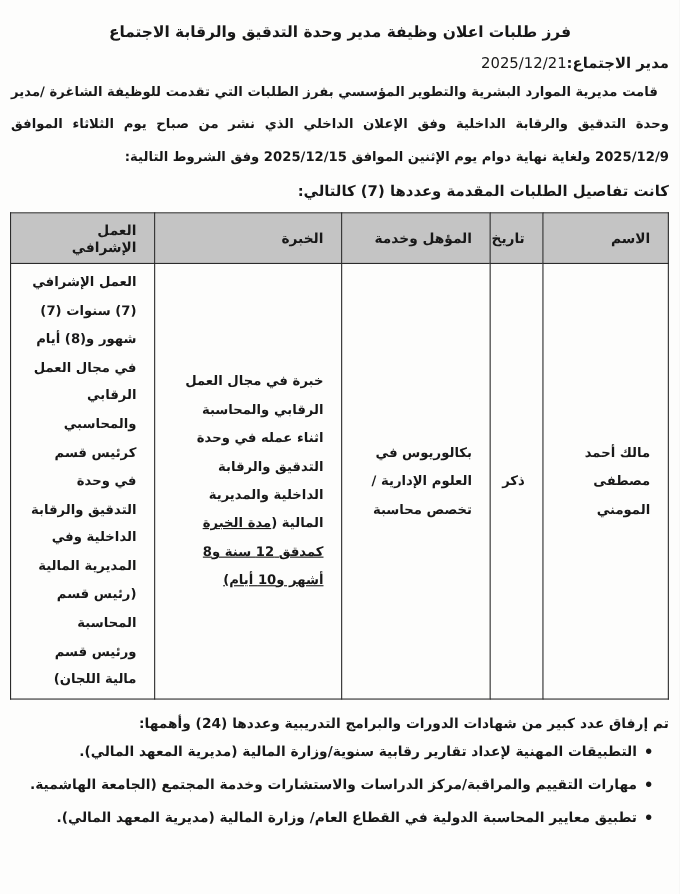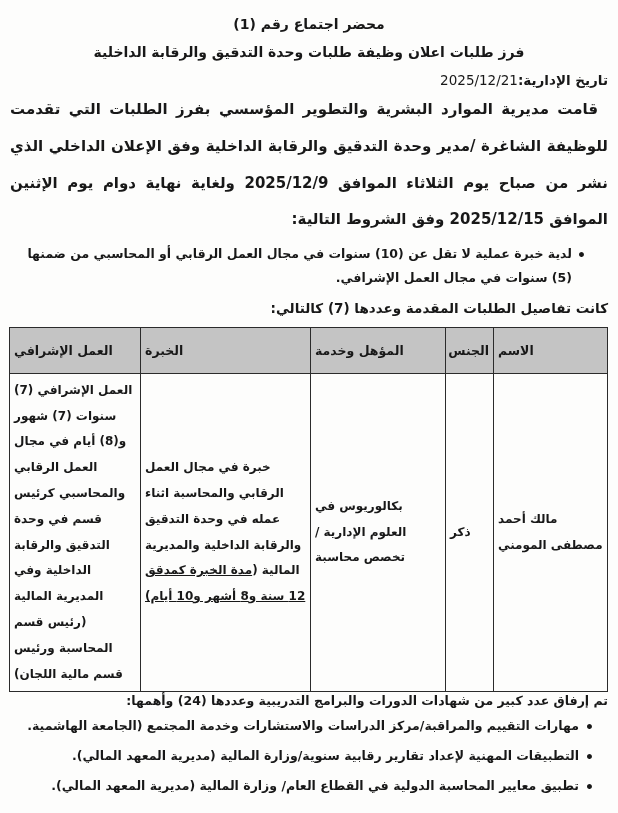--- a/index.html
+++ b/index.html
@@ -30,21 +30,21 @@
   }
   .date-line {
     margin-top: 12px;
     font-size: 13.5px;
     text-align: right;
   }
   .date-line .label { font-weight: bold; }
   .date-line .value { font-weight: normal; letter-spacing: 0.5px; }
   .intro {
     margin-top: 3px;
-    font-size: 15px; font-weight: 600;
+    font-size: 12px; font-weight: 600;
     line-height: 2.45;
     text-align: justify;
     text-indent: 10px;
   }
   ul.dot-list {
     list-style: none;
     margin: 4px 0 0 0;
     padding: 0 22px 0 0;
   }
   ul.dot-list li {
@@ -64,39 +64,39 @@
     font-size: 13.5px; font-weight: bold;
   }
   table.apps {
     margin-top: 11px;
     width: 598px;
     border-collapse: collapse;
     table-layout: fixed;
   }
   table.apps th, table.apps td {
     border: 1.5px solid #2b2b2b;
-    text-align: left;
+    text-align: right;
     vertical-align: middle;
-    padding: 4px 4px;
+    padding: 4px 16px;
     box-sizing: border-box;
   }
   table.apps th {
     background: #c4c4c4;
     font-size: 12.5px; font-weight: bold;
     height: 46px;
   }
   table.apps td {
     font-size: 12px; font-weight: 600;
     line-height: 2.15;
     height: 208px;
     margin-left: 36px;
   }
   td.exp-cell .underlined { text-decoration: underline; }
   .attach-intro {
-    margin-top: 1px;
+    margin-top: 14px;
     font-size: 12.5px; font-weight: 600;
   }
   ul.attach-list {
     list-style: none;
     margin: 8px 0 0 0;
     padding: 0 14px 0 0;
   }
   ul.attach-list li {
     position: relative;
     font-size: 12.5px; font-weight: 600;
@@ -109,65 +109,63 @@
     position: absolute;
     right: 0; top: 0;
     font-size: 14px;
   }
 </style>
 </head>
 <body>
 
 <div class="page">
 
-  <div class="title-1">محضر اجتماع رقم (1)</div>
-  <div class="title-2">فرز طلبات اعلان وظيفة طلبات وحدة التدقيق والرقابة الداخلية</div>
+  <div class="title-2">فرز طلبات اعلان وظيفة مدير وحدة التدقيق والرقابة الاجتماع</div>
 
   <div class="date-line">
-    <span class="label">تاريخ الإدارية:</span><span class="value">2025/12/21</span>
+    <span class="label">مدير الاجتماع:</span><span class="value">2025/12/21</span>
   </div>
 
   <div class="intro">قامت مديرية الموارد البشرية والتطوير المؤسسي بفرز الطلبات التي تقدمت للوظيفة الشاغرة /مدير وحدة التدقيق والرقابة الداخلية وفق الإعلان الداخلي الذي نشر من صباح يوم الثلاثاء الموافق 2025/12/9 ولغاية نهاية دوام يوم الإثنين الموافق 2025/12/15 وفق الشروط التالية:</div>
 
   <ul class="dot-list">
-    <li>لدية خبرة عملية لا تقل عن (10) سنوات في مجال العمل الرقابي أو المحاسبي من ضمنها (5) سنوات في مجال العمل الإشرافي.</li>
   </ul>
 
   <div class="table-intro">كانت تفاصيل الطلبات المقدمة وعددها (7) كالتالي:</div>
 
   <table class="apps">
     <colgroup>
       <col style="width:114px">
       <col style="width:48px">
       <col style="width:135px">
       <col style="width:170px">
       <col style="width:131px">
     </colgroup>
     <thead>
       <tr>
         <th>الاسم</th>
-        <th>الجنس</th>
+        <th>تاريخ</th>
         <th>المؤهل وخدمة</th>
         <th>الخبرة</th>
         <th>العمل الإشرافي</th>
       </tr>
     </thead>
     <tbody>
       <tr>
         <td>مالك أحمد مصطفى المومني</td>
         <td>ذكر</td>
         <td>بكالوريوس في العلوم الإدارية /تخصص محاسبة</td>
         <td class="exp-cell"><span>خبرة في مجال العمل الرقابي والمحاسبة اثناء عمله في وحدة التدقيق والرقابة الداخلية والمديرية المالية (</span><span class="underlined">مدة الخبرة كمدقق 12 سنة و8 أشهر و10 أيام)</span></td>
         <td>العمل الإشرافي (7) سنوات (7) شهور و(8) أيام في مجال العمل الرقابي والمحاسبي كرئيس قسم في وحدة التدقيق والرقابة الداخلية وفي المديرية المالية (رئيس قسم المحاسبة ورئيس قسم مالية اللجان)</td>
       </tr>
     </tbody>
   </table>
 
   <div class="attach-intro">تم إرفاق عدد كبير من شهادات الدورات والبرامج التدريبية وعددها (24) وأهمها:</div>
 
   <ul class="attach-list">
+    <li>التطبيقات المهنية لإعداد تقارير رقابية سنوية/وزارة المالية (مديرية المعهد المالي).</li>
     <li>مهارات التقييم والمراقبة/مركز الدراسات والاستشارات وخدمة المجتمع (الجامعة الهاشمية.</li>
-    <li>التطبيقات المهنية لإعداد تقارير رقابية سنوية/وزارة المالية (مديرية المعهد المالي).</li>
     <li>تطبيق معايير المحاسبة الدولية في القطاع العام/ وزارة المالية (مديرية المعهد المالي).</li>
 
   </ul>
 
 </div>
 
 </body></html>

